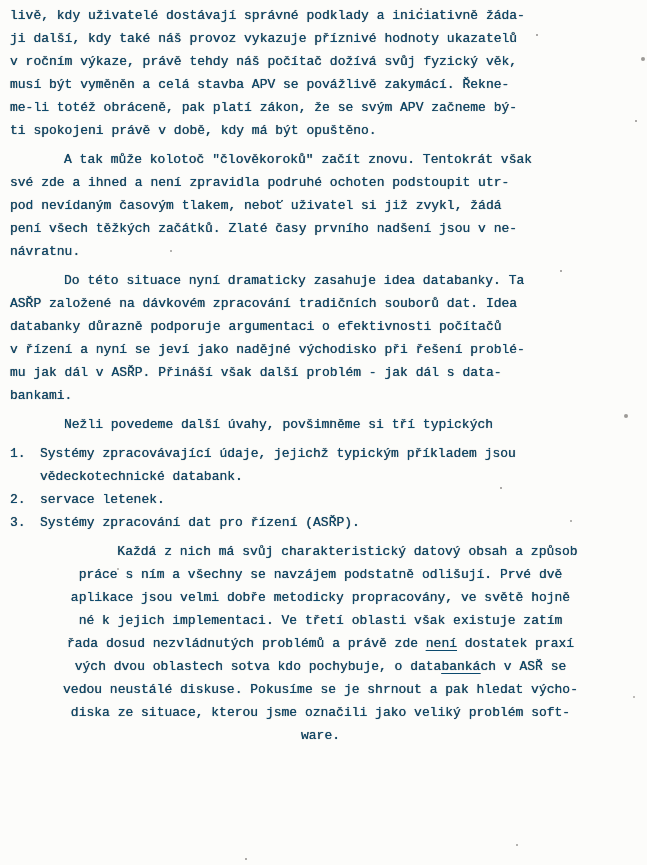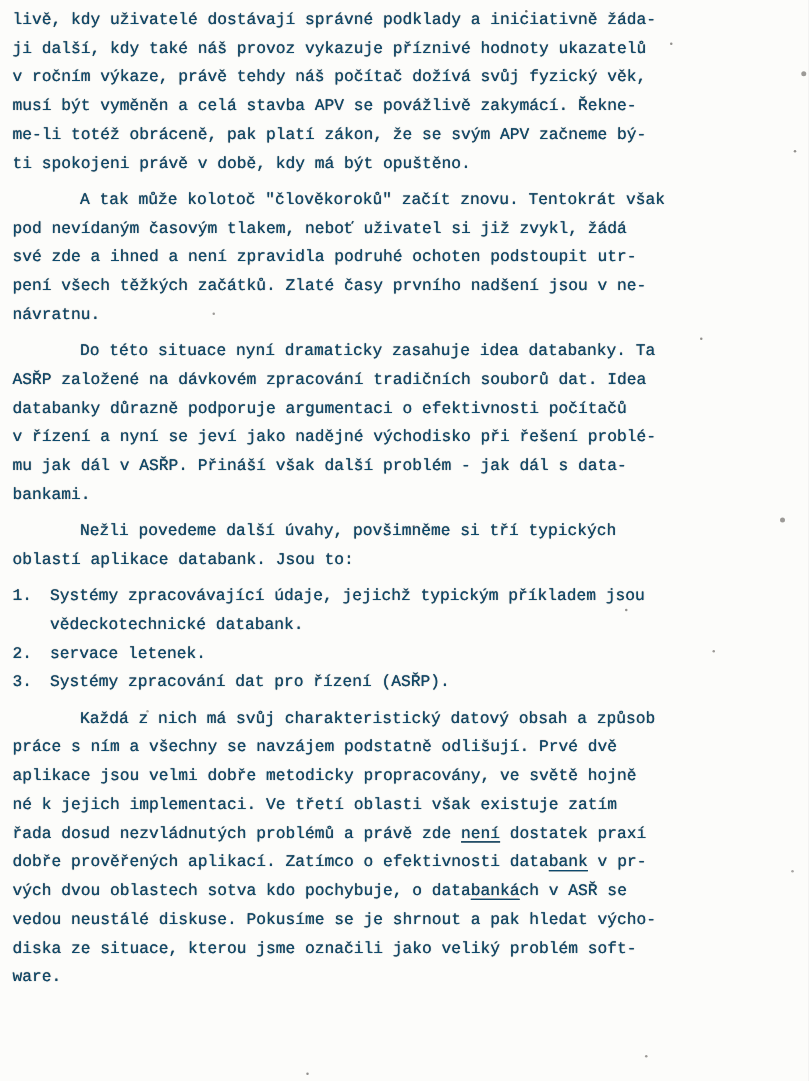--- a/index.html
+++ b/index.html
@@ -16,21 +16,21 @@
     position: absolute;
     top: 4px; left: 10px; right: 16px;
     font-family: "Liberation Mono", "DejaVu Sans Mono", monospace;
     font-weight: 400;
     font-size: 13px;
     line-height: 23px;
     color: #0c4a6e;
     text-shadow: 0 0 0.7px rgba(20,16,12,0.85);
   }
   .block { margin: 0 0 6px 0; }
-  .block:last-child { margin-bottom: 0; }
+  .block:last-child { margin-bottom: 0; text-align: center; }
   .ln { white-space: pre; }
   .fl { text-indent: 54px; }            
   .u  { text-decoration: underline; text-underline-offset: 3px; }
   .li { display: flex; }
   .mk { flex: 0 0 30px; white-space: pre; }
   .lns { flex: 1 1 auto; }
   
   .speck {
     position: absolute; top: 8px; left: 420px;
     width: 2px; height: 2px; border-radius: 50%;
@@ -63,38 +63,37 @@
       <div class="ln">livě, kdy uživatelé dostávají správné podklady a iniciativně žáda-</div>
       <div class="ln">ji další, kdy také náš provoz vykazuje příznivé hodnoty ukazatelů</div>
       <div class="ln">v ročním výkaze, právě tehdy náš počítač dožívá svůj fyzický věk,</div>
       <div class="ln">musí být vyměněn a celá stavba APV se povážlivě zakymácí. Řekne-</div>
       <div class="ln">me-li totéž obráceně, pak platí zákon, že se svým APV začneme bý-</div>
       <div class="ln">ti spokojeni právě v době, kdy má být opuštěno.</div>
     </div>
 
     <div class="block">
       <div class="ln fl">A tak může kolotoč "člověkoroků" začít znovu. Tentokrát však</div>
+      <div class="ln">své zde a ihned a není zpravidla podruhé ochoten podstoupit utr-</div>
       <div class="ln">pod nevídaným časovým tlakem, neboť uživatel si již zvykl, žádá</div>
-      <div class="ln">své zde a ihned a není zpravidla podruhé ochoten podstoupit utr-</div>
       <div class="ln">pení všech těžkých začátků. Zlaté časy prvního nadšení jsou v ne-</div>
       <div class="ln">návratnu.</div>
     </div>
 
     <div class="block">
       <div class="ln fl">Do této situace nyní dramaticky zasahuje idea databanky. Ta</div>
       <div class="ln">ASŘP založené na dávkovém zpracování tradičních souborů dat. Idea</div>
       <div class="ln">databanky důrazně podporuje argumentaci o efektivnosti počítačů</div>
       <div class="ln">v řízení a nyní se jeví jako nadějné východisko při řešení problé-</div>
       <div class="ln">mu jak dál v ASŘP. Přináší však další problém - jak dál s data-</div>
       <div class="ln">bankami.</div>
     </div>
 
     <div class="block">
       <div class="ln fl">Nežli povedeme další úvahy, povšimněme si tří typických</div>
-      <div class="ln">oblastí aplikace databank. Jsou to:</div>
     </div>
 
     <div class="block">
       <div class="li">
         <span class="mk">1.</span>
         <div class="lns">
           <div class="ln">Systémy zpracovávající údaje, jejichž typickým příkladem jsou</div>
           <div class="ln">vědeckotechnické databank.</div>
         </div>
       </div>
@@ -111,21 +110,20 @@
         </div>
       </div>
     </div>
 
     <div class="block">
       <div class="ln fl">Každá z nich má svůj charakteristický datový obsah a způsob</div>
       <div class="ln">práce s ním a všechny se navzájem podstatně odlišují. Prvé dvě</div>
       <div class="ln">aplikace jsou velmi dobře metodicky propracovány, ve světě hojně</div>
       <div class="ln">né k jejich implementaci. Ve třetí oblasti však existuje zatím</div>
       <div class="ln"><span>řada dosud nezvládnutých problémů a právě zde </span><span class="u">není</span><span> dostatek praxí</span></div>
-      <div class="ln"><span>dobře prověřených aplikací. Zatímco o efektivnosti data</span><span class="u">bank</span><span> v pr-</span></div>
       <div class="ln"><span>vých dvou oblastech sotva kdo pochybuje, o data</span><span class="u">banká</span><span>ch v ASŘ se</span></div>
       <div class="ln">vedou neustálé diskuse. Pokusíme se je shrnout a pak hledat výcho-</div>
       <div class="ln">diska ze situace, kterou jsme označili jako veliký problém soft-</div>
       <div class="ln">ware.</div>
     </div>
 
   </div>
 </div>
 
 </body></html>

